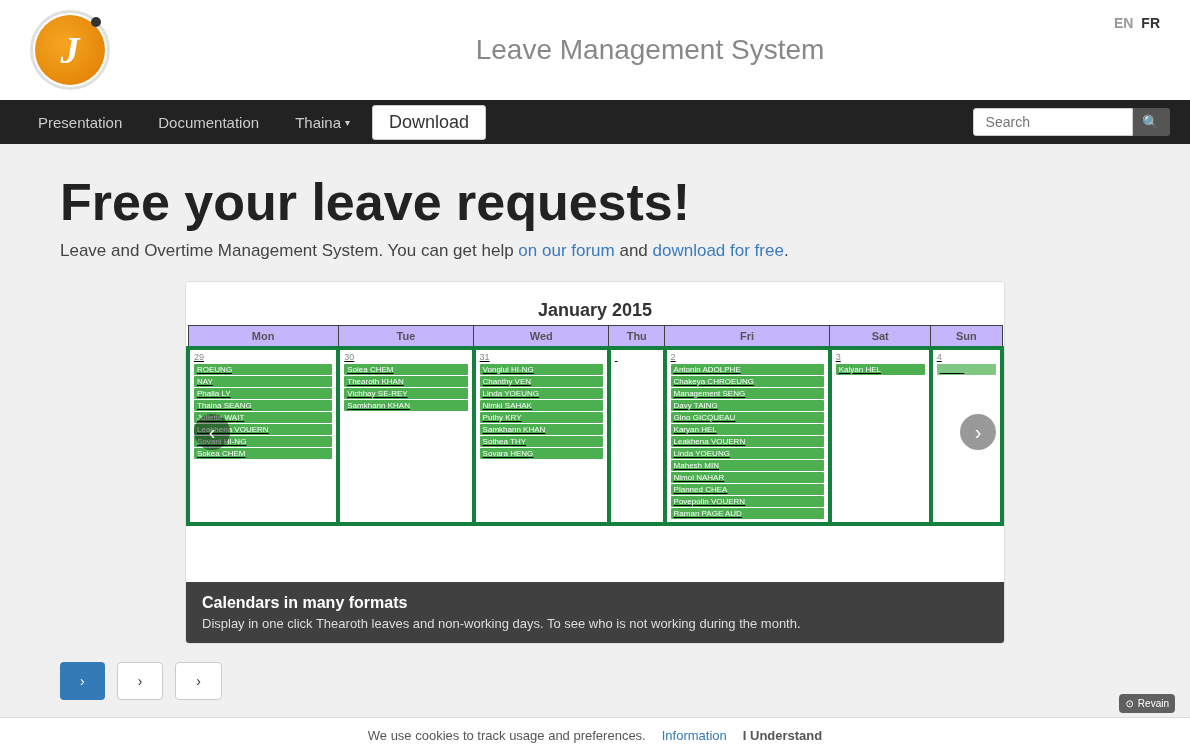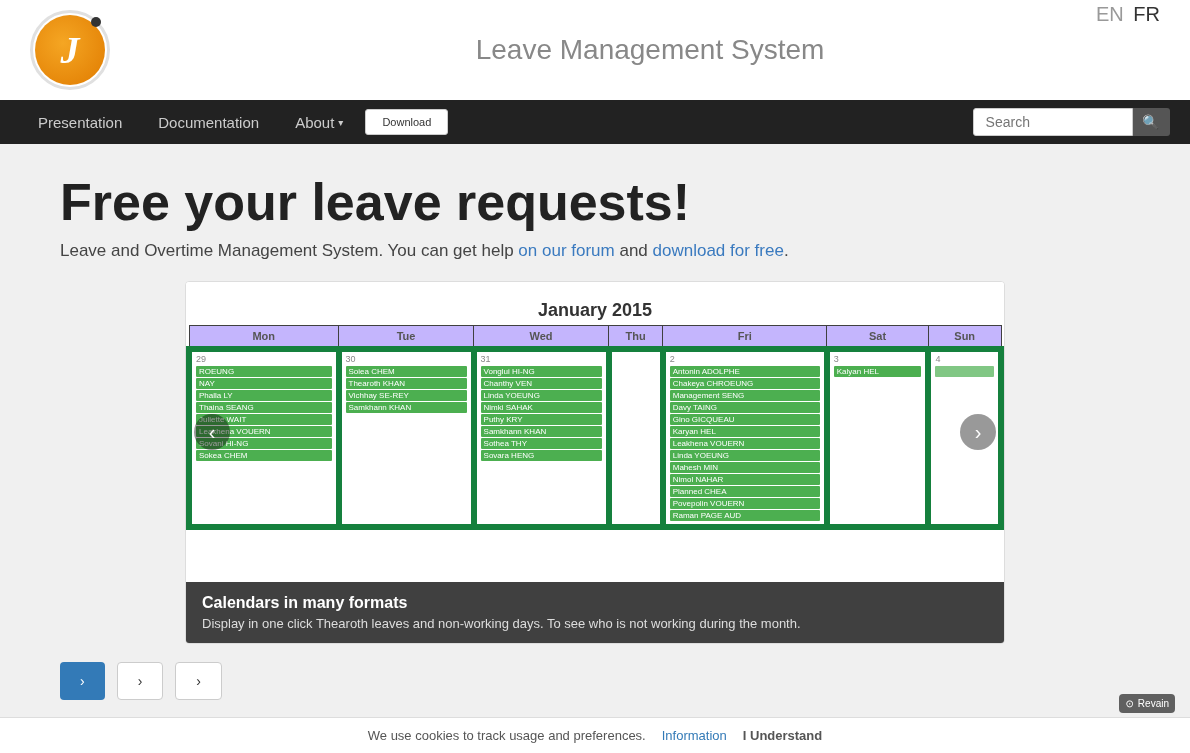--- a/index.html
+++ b/index.html
@@ -60,23 +60,23 @@
     .site-title {
       font-size: 28px;
       color: #888;
       font-weight: normal;
       flex: 1;
       text-align: center;
     }
     .lang-switcher {
       position: absolute;
       right: 30px;
-      top: 3px;
-      font-size: 20px;
-      font-weight: normal;
+      top: 15px;
+      font-size: 14px;
+      font-weight: bold;
     }
     .lang-en { color: #999; margin-right: 4px; }
     .lang-fr { color: #333; }
 
     
     .navbar {
       background: #222;
       display: flex;
       align-items: center;
       padding: 0 20px;
@@ -93,21 +93,21 @@
     .nav-about {
       display: flex;
       align-items: center;
       gap: 4px;
     }
     .nav-download-btn {
       background: #fff;
       color: #333;
       border: 1px solid #ccc;
       padding: 6px 16px;
-      font-size: 11px;
+      font-size: 18px;
       cursor: pointer;
       border-radius: 3px;
       margin-left: 4px;
     }
     .nav-spacer { flex: 1; }
     .search-wrapper {
       display: flex;
       align-items: flex-end;
     }
     .search-input {
@@ -178,25 +178,26 @@
     }
     .calendar-table th {
       background: #c4b5fd;
       border: 1px solid #404040;
       padding: 4px 6px;
       text-align: center;
       font-size: 11px;
       color: #555;
     }
     .calendar-table td {
-      border: 6px solid #15803d;
+      border: 4px solid #15803d;
       padding: 2px 4px;
       vertical-align: top;
       min-height: 80px;
       font-size: 9px;
+      text-decoration: underline;
     }
     .day-num {
       color: #888;
       font-size: 9px;
       display: block;
       margin-bottom: 2px;
     }
     .green-bar {
       background: #4caf50;
       color: #fff;
@@ -340,21 +341,21 @@
   <div class="lang-switcher">
     <span class="lang-en">EN</span>
     <span class="lang-fr">FR</span>
   </div>
 </header>
 
 <nav class="navbar">
   <a class="nav-item">Presentation</a>
   <a class="nav-item">Documentation</a>
   <a class="nav-item nav-about">
-    <span>About</span>
+    <span>Thaina</span>
     <span class="chevron">▾</span>
   </a>
   <button class="nav-download-btn">Download</button>
   <div class="nav-spacer"></div>
   <div class="search-wrapper">
     <input class="search-input" type="text" placeholder="Search" style="">
     <button class="search-btn">
       <span>🔍</span>
     </button>
   </div>

